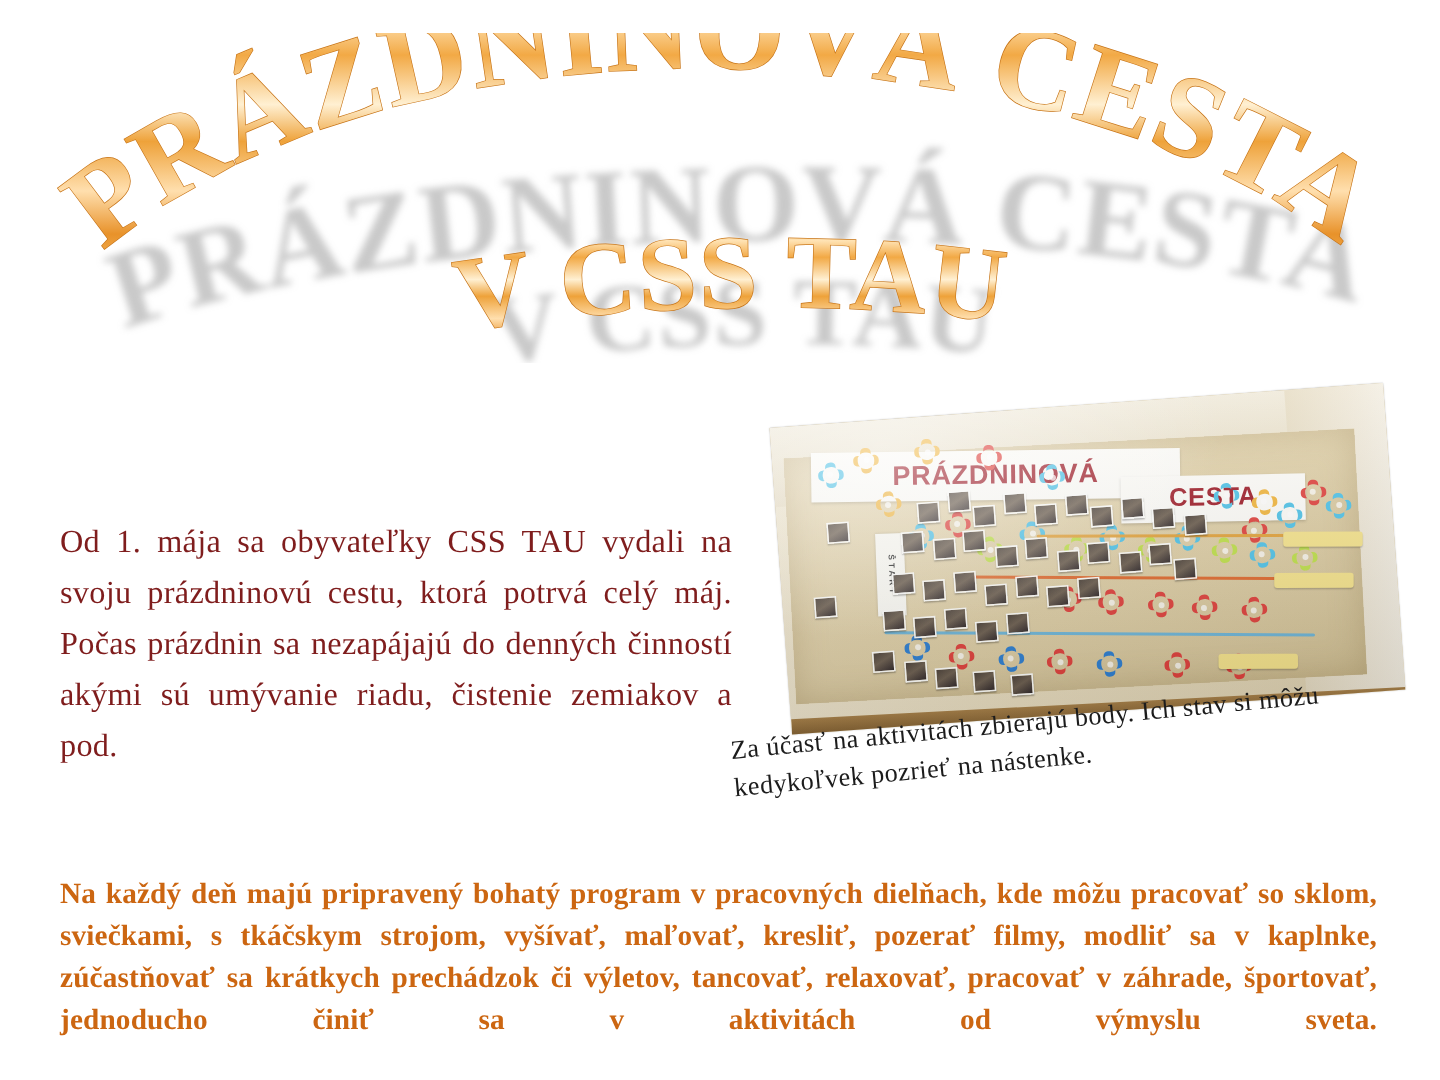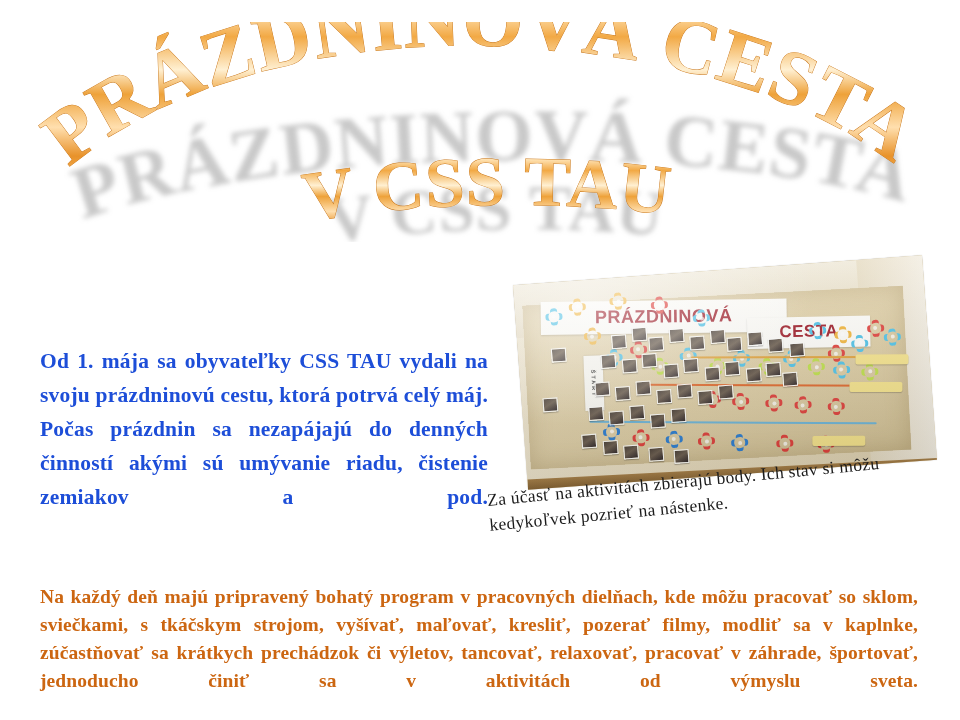--- a/index.html
+++ b/index.html
@@ -46,23 +46,23 @@
   }
 
   
   #intro-paragraph {
     position: absolute;
     left: 40px;
     top: 322px;
     width: 448px;
     font-family: "Liberation Serif", "DejaVu Serif", serif;
     font-size: 21.5px;
-    font-weight: 700;
+    font-weight: 400;
     line-height: 34px;
-    color: #1d4ed8;
+    color: #7f1d1d;
     text-align: justify;
     text-justify: inter-word;
     letter-spacing: 0.2px;
   }
   #intro-paragraph::after {
     content: "";
     display: inline-block;
     width: 100%;
   }
 

